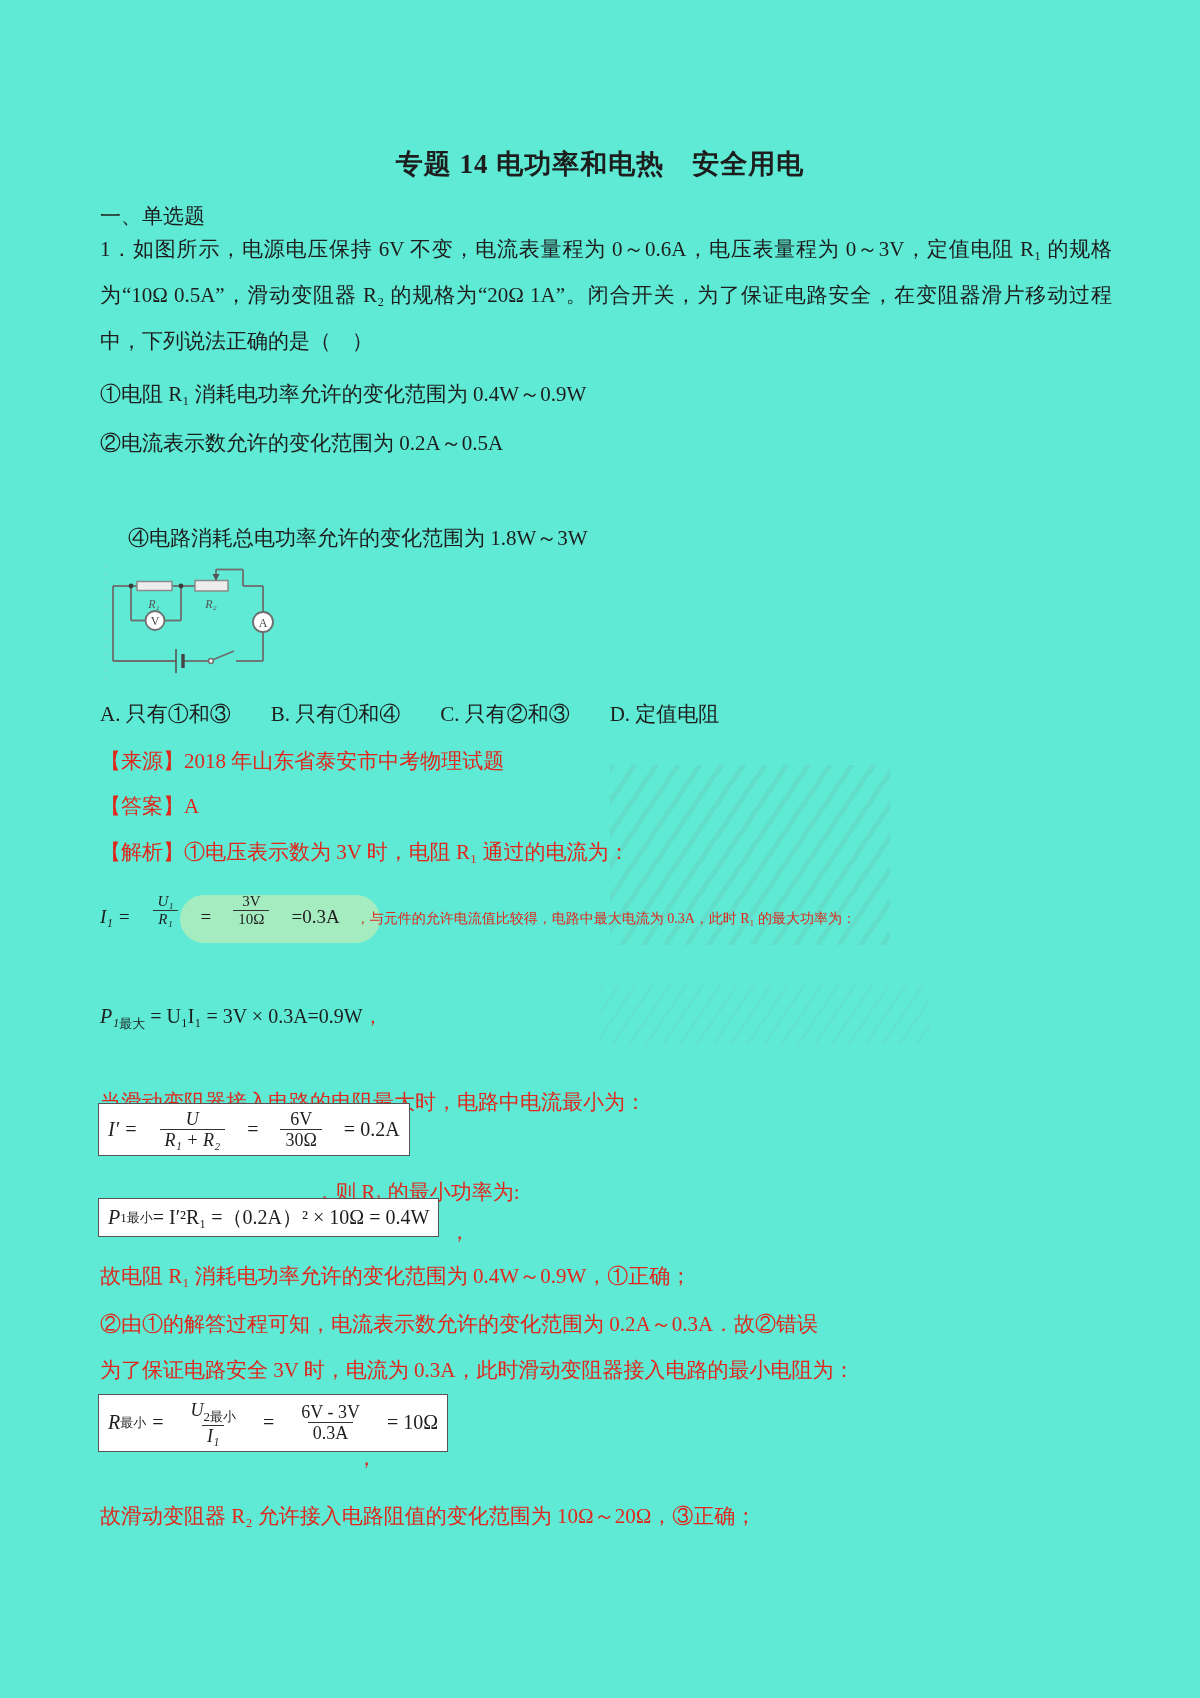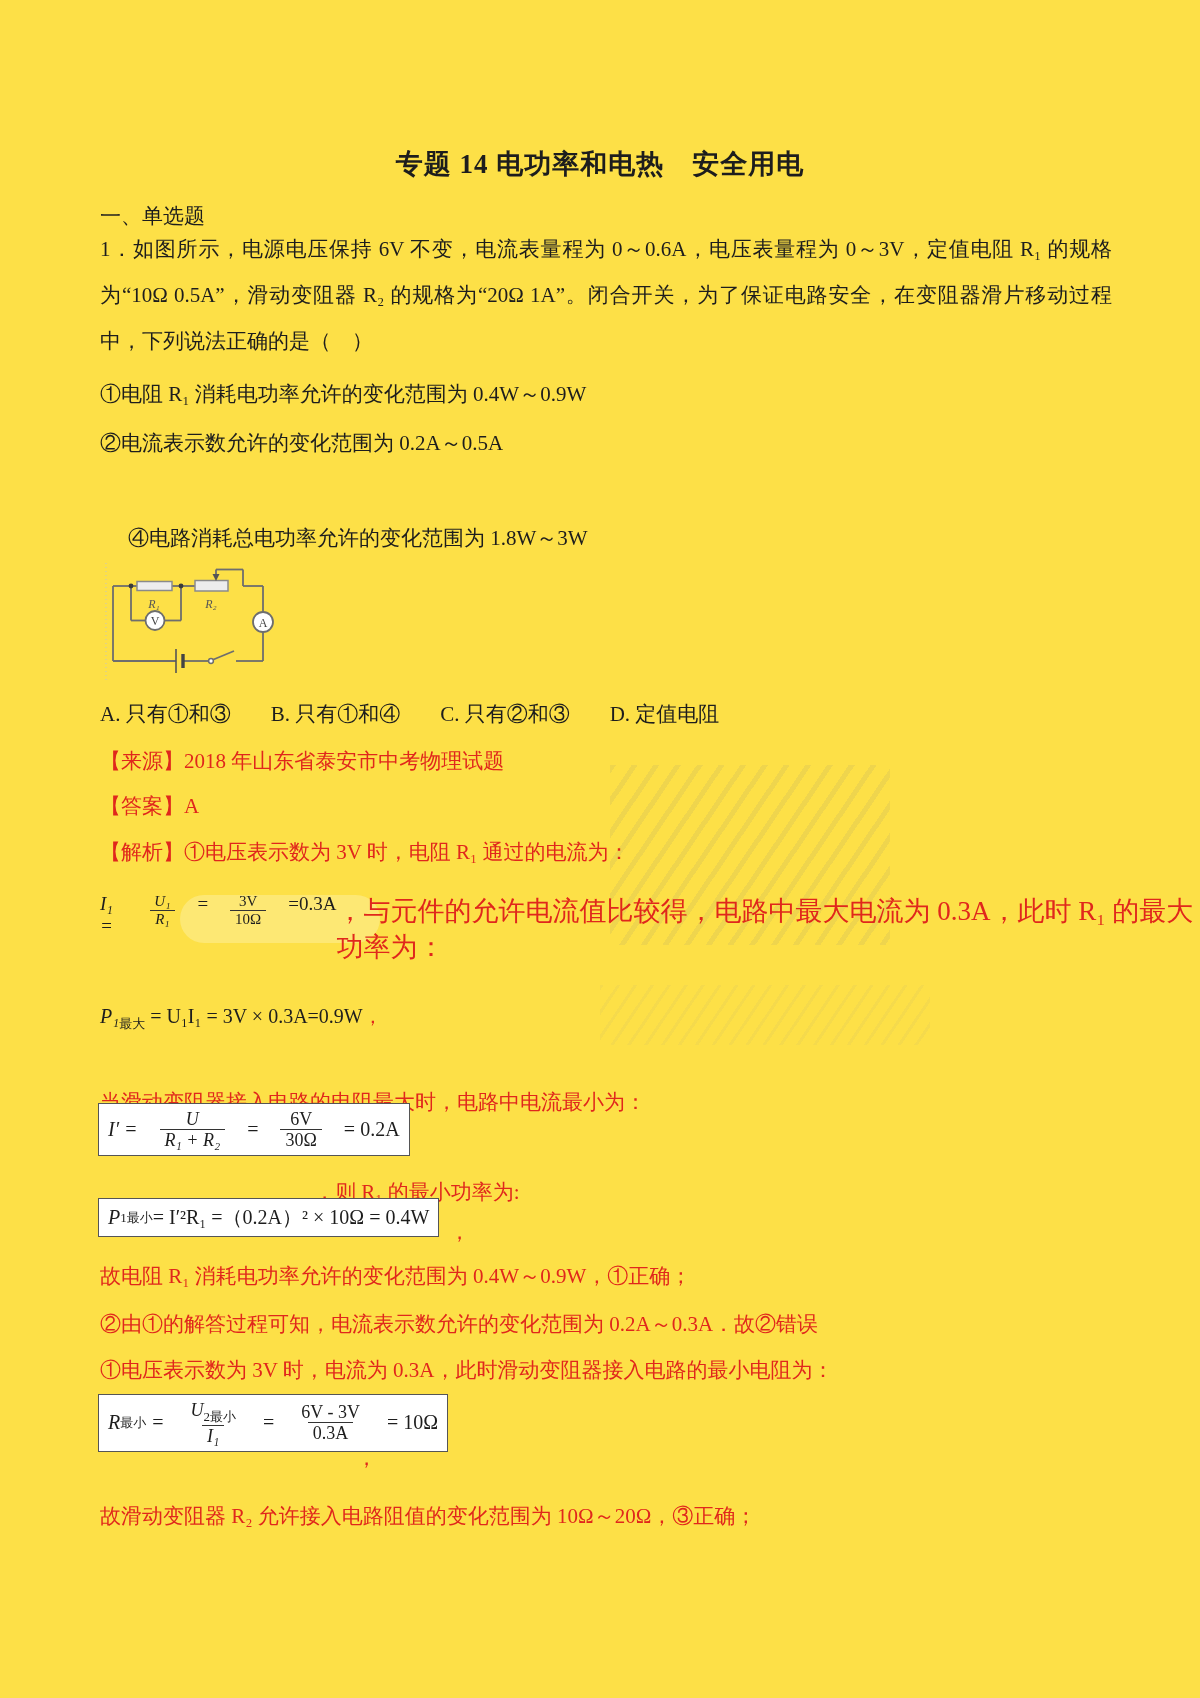--- a/index.html
+++ b/index.html
@@ -1,20 +1,20 @@
 <!DOCTYPE html>
 <html><head>
 <meta charset="utf-8">
 <style>
   html,body{margin:0;padding:0;background:#e9e9e9;}
   .page{
     position:relative;
     width:1200px;height:1698px;
     margin:0 auto;
-    background:#fde047;
+    background:#5eead4;
     font-family:"Liberation Serif","DejaVu Serif",serif;
     color:#1d1d1d;
     overflow:hidden;
   }
   .abs{position:absolute;}
   .red{color:#e0271c;}
   .title{
     left:0;right:0;top:146px;
     text-align:center;
     font-size:27px;font-weight:bold;
@@ -27,21 +27,21 @@
     text-align:justify;
   }
   .stmt{left:100px;font-size:21px;}
   .options{
     left:100px;top:700px;
     display:flex;gap:40px;
     font-size:21px;
   }
   .srcline,.ansline,.analine{left:100px;font-size:21px;}
   
-  .frow{display:flex;align-items:flex-start;}
+  .frow{display:flex;align-items:flex-end;}
   .var{font-style:italic;}
   .frac{
     display:inline-flex;flex-direction:column;align-items:center;
     text-align:center;line-height:1.12;margin:0 22px;
     vertical-align:middle;
   }
   .frac .den{border-top:1.4px solid #333;padding:0 5px;}
   .frac .num{padding:0 5px;}
   .fsmall{font-size:15px;}
   .fmid{font-size:19px;}
@@ -177,21 +177,21 @@
     <span class="frac fsmall">
       <span class="num var">U₁</span>
       <span class="den var">R₁</span>
     </span>
     <span class="fmid">=</span>
     <span class="frac fsmall">
       <span class="num">3V</span>
       <span class="den">10Ω</span>
     </span>
     <span class="fmid">=0.3A</span>
-    <span class="red" style="font-size:27px;">，与元件的允许电流值比较得，电路中最大电流为 0.3A，此时 R₁ 的最大功率为：</span>
+    <span class="red" style="font-size:14px;margin-left:16px;">，与元件的允许电流值比较得，电路中最大电流为 0.3A，此时 R₁ 的最大功率为：</span>
   </div>
 
   <div class="abs" style="left:100px;top:1003px;font-size:20px;">
     <span class="var">P₁</span><span class="subsmall">最大</span><span> = U₁I₁ = 3V × 0.3A=0.9W</span><span class="red">，</span>
   </div>
 
   <div class="abs red body-text" style="left:100px;top:1088px;">当滑动变阻器接入电路的电阻最大时，电路中电流最小为：</div>
 
   <div class="abs boxed" style="left:98px;top:1103px;">
     <span class="var">I′ =</span>
@@ -210,21 +210,21 @@
 
   <div class="abs boxed" style="left:98px;top:1198px;">
     <span class="var">P</span>
       <span class="subsmall">1最小</span>
       <span> = I′²R₁ =（0.2A）² × 10Ω = 0.4W</span>
   </div>
   <div class="abs red body-text" style="left:449px;top:1218px;">，</div>
 
   <div class="abs red body-text" style="left:100px;top:1262px;">故电阻 R₁ 消耗电功率允许的变化范围为 0.4W～0.9W，①正确；</div>
   <div class="abs red body-text" style="left:100px;top:1310px;">②由①的解答过程可知，电流表示数允许的变化范围为 0.2A～0.3A．故②错误</div>
-  <div class="abs red body-text" style="left:100px;top:1356px;">①电压表示数为 3V 时，电流为 0.3A，此时滑动变阻器接入电路的最小电阻为：</div>
+  <div class="abs red body-text" style="left:100px;top:1356px;">为了保证电路安全 3V 时，电流为 0.3A，此时滑动变阻器接入电路的最小电阻为：</div>
 
   <div class="abs boxed" style="left:98px;top:1394px;">
     <span class="var">R</span>
       <span class="subsmall">最小</span>
     <span style="margin-left:6px;">=</span>
     <span class="frac" style="font-size:18px;">
       <span class="num"><span class="var">U</span><span class="subsmall">2最小</span></span>
       <span class="den var">I₁</span>
     </span>
     <span>=</span>

